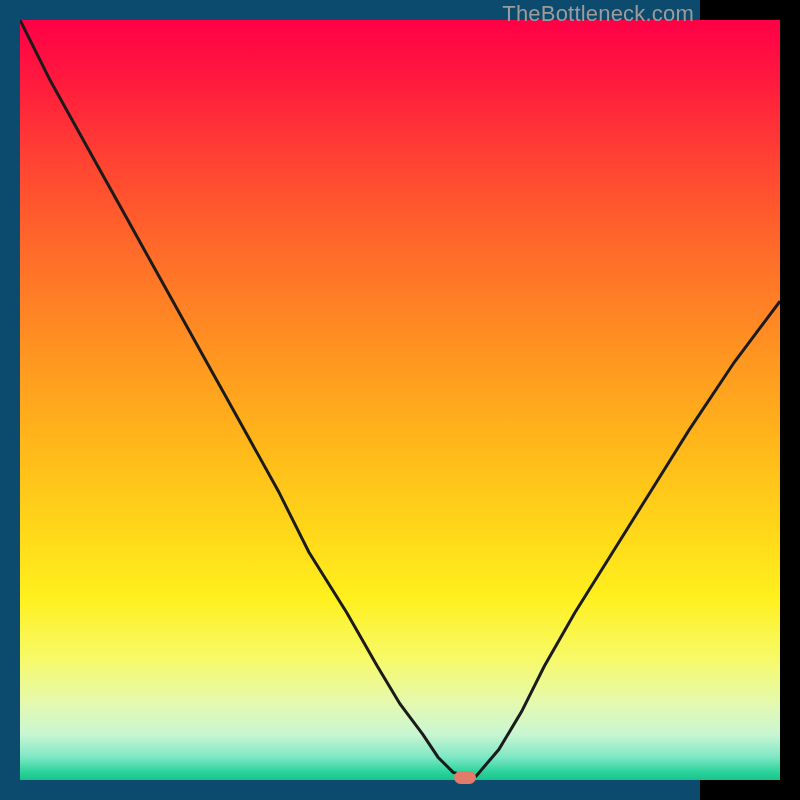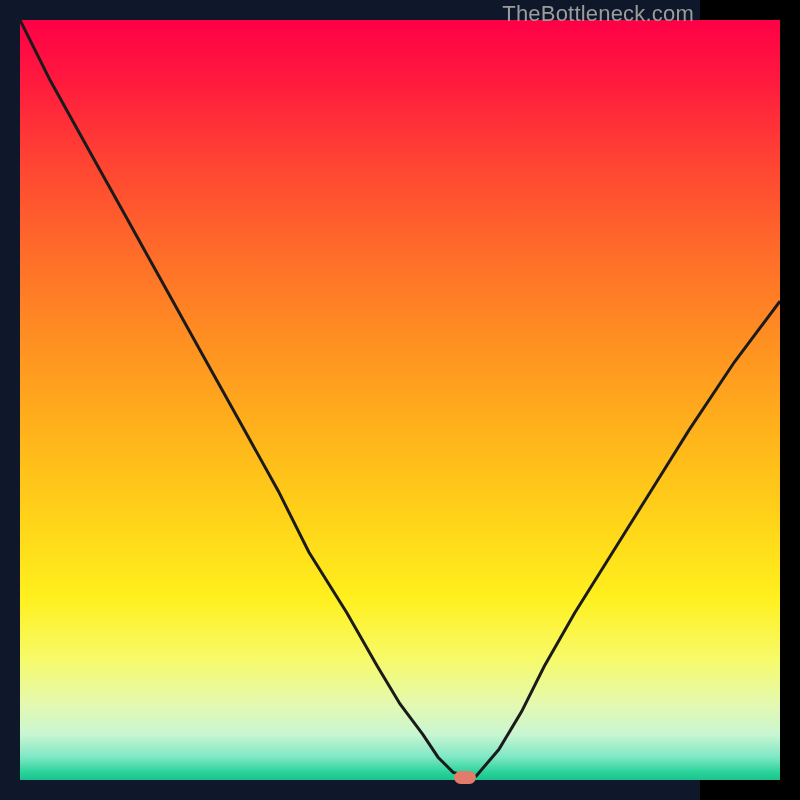--- a/index.html
+++ b/index.html
@@ -8,21 +8,21 @@
     width: 800px;
     height: 800px;
     overflow: hidden;
     background: #000;
     font-family: Arial, Helvetica, sans-serif;
   }
   .frame {
     position: relative;
     width: 700px;
     height: 800px;
-    background: #0f172a;
+    background: #0c4a6e;
   }
   .plot-area {
     position: absolute;
     left: 20px;
     top: 20px;
     width: 760px;
     height: 760px;
     background: linear-gradient(to bottom,
       #ff0046 0%,
       #ff1a3e 8%,

